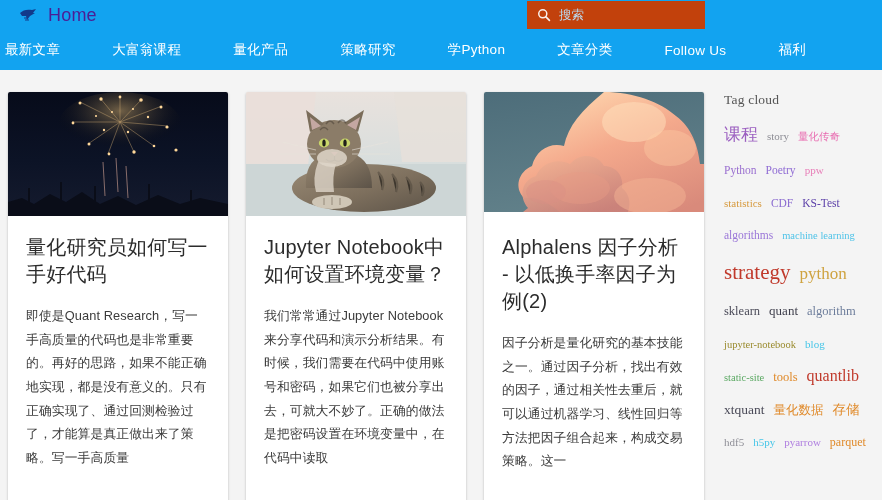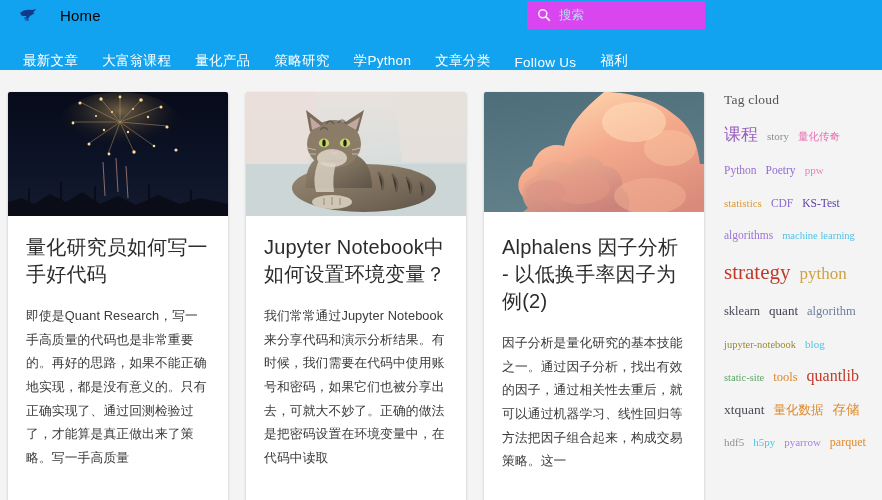--- a/index.html
+++ b/index.html
@@ -22,32 +22,32 @@
     align-items: center;
     position: relative;
   }
   .brand-logo {
     margin-left: 18px;
     width: 20px; height: 18px;
     display: flex; align-items: center; justify-content: center;
   }
   .brand-logo svg { display:block; }
   .home-link {
-    margin-left: 22px;
-    color: #000000;
-    font-size: 15px;
+    margin-left: 10px;
+    color: #4c1d95;
+    font-size: 18px;
     letter-spacing: .2px;
     text-decoration: none;
     cursor: pointer;
   }
   .search-wrap {
     position: absolute;
     left: 527px; top: 1px;
     width: 178px; height: 28px;
-    background: #d946ef;
+    background: #c2410c;
     display: flex; align-items: center;
     padding-left: 10px;
   }
   .search-icon { width: 14px; height: 14px; flex: 0 0 14px; margin-right: 8px; opacity:.92;}
   .search-input {
     background: transparent;
     border: none; outline: none;
     color: #ffffff;
     font-size: 12.5px;
     font-family: "Liberation Sans", "DejaVu Sans", sans-serif;
@@ -60,22 +60,23 @@
     height: 30px;
     display: flex; align-items: center;
     cursor: pointer;
   }
   .zl-mark { width: 20px; height: 20px; margin-right: 8px; }
   .zl-name { color: #ffffff; font-size: 13.5px; letter-spacing:.2px; }
 
   .hdr-nav {
     height: 40px;
     display: flex;
-    align-items: flex-end;
-    padding-left: 20px;
+    align-items: center;
+    padding-left: 2px;
+    gap: 28px;
   }
   .nav-item {
     color: #ffffff;
     font-size: 13.5px;
     padding: 0 12px;
     text-decoration: none;
     white-space: nowrap;
     cursor: pointer;
     letter-spacing: .3px;
   }

